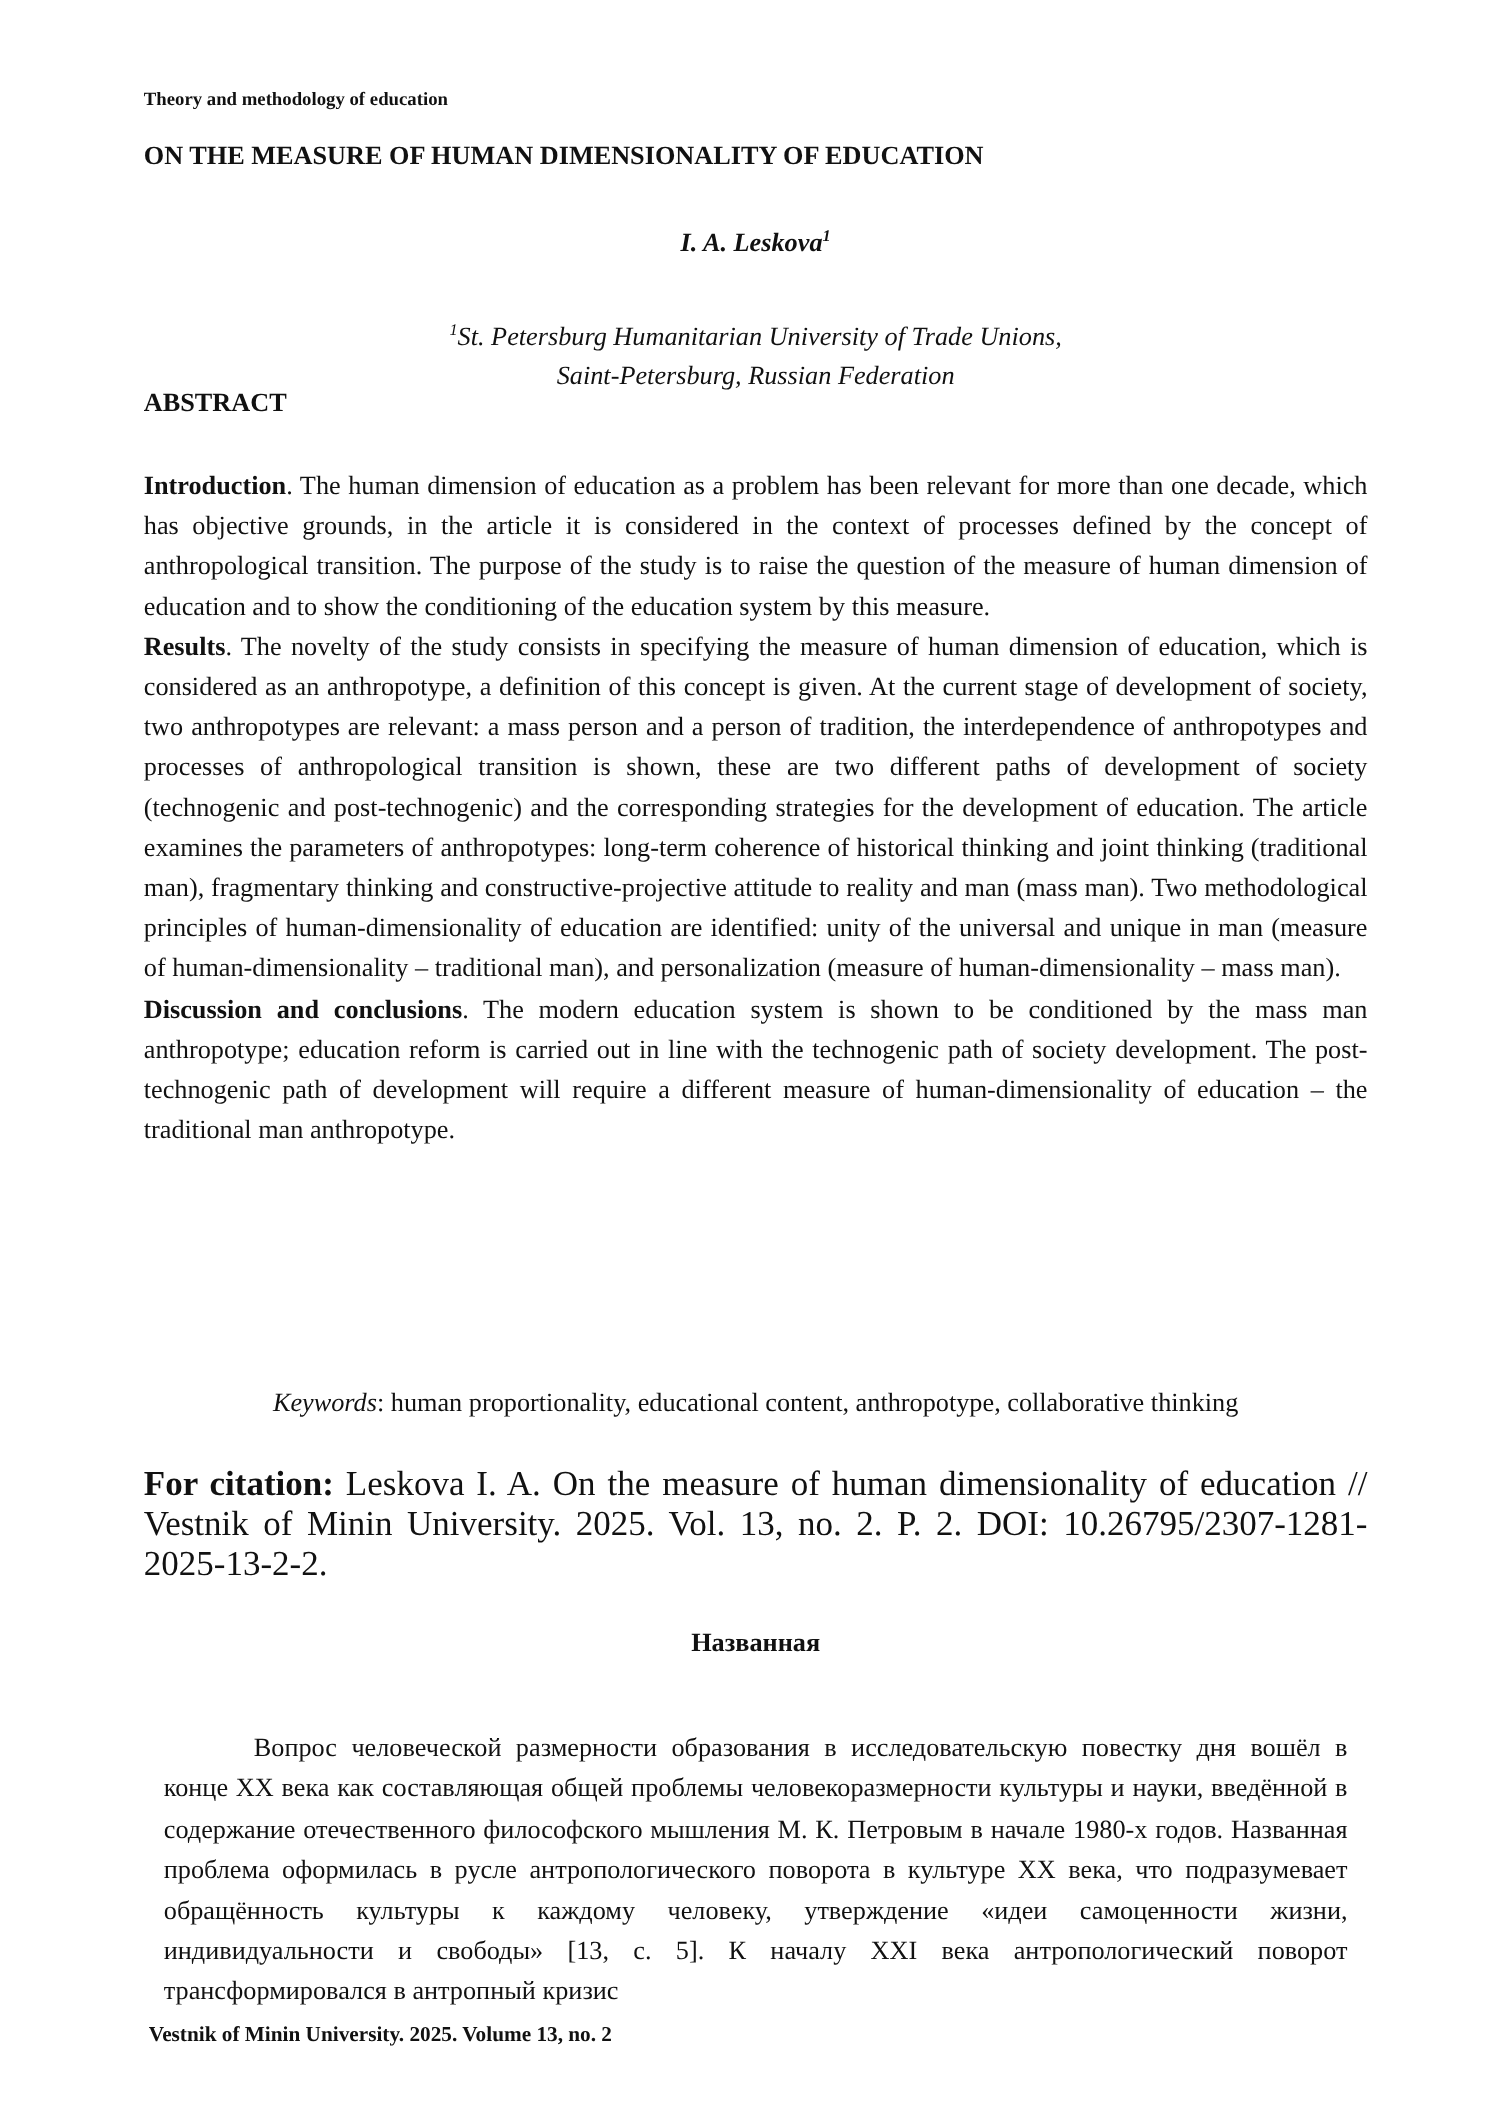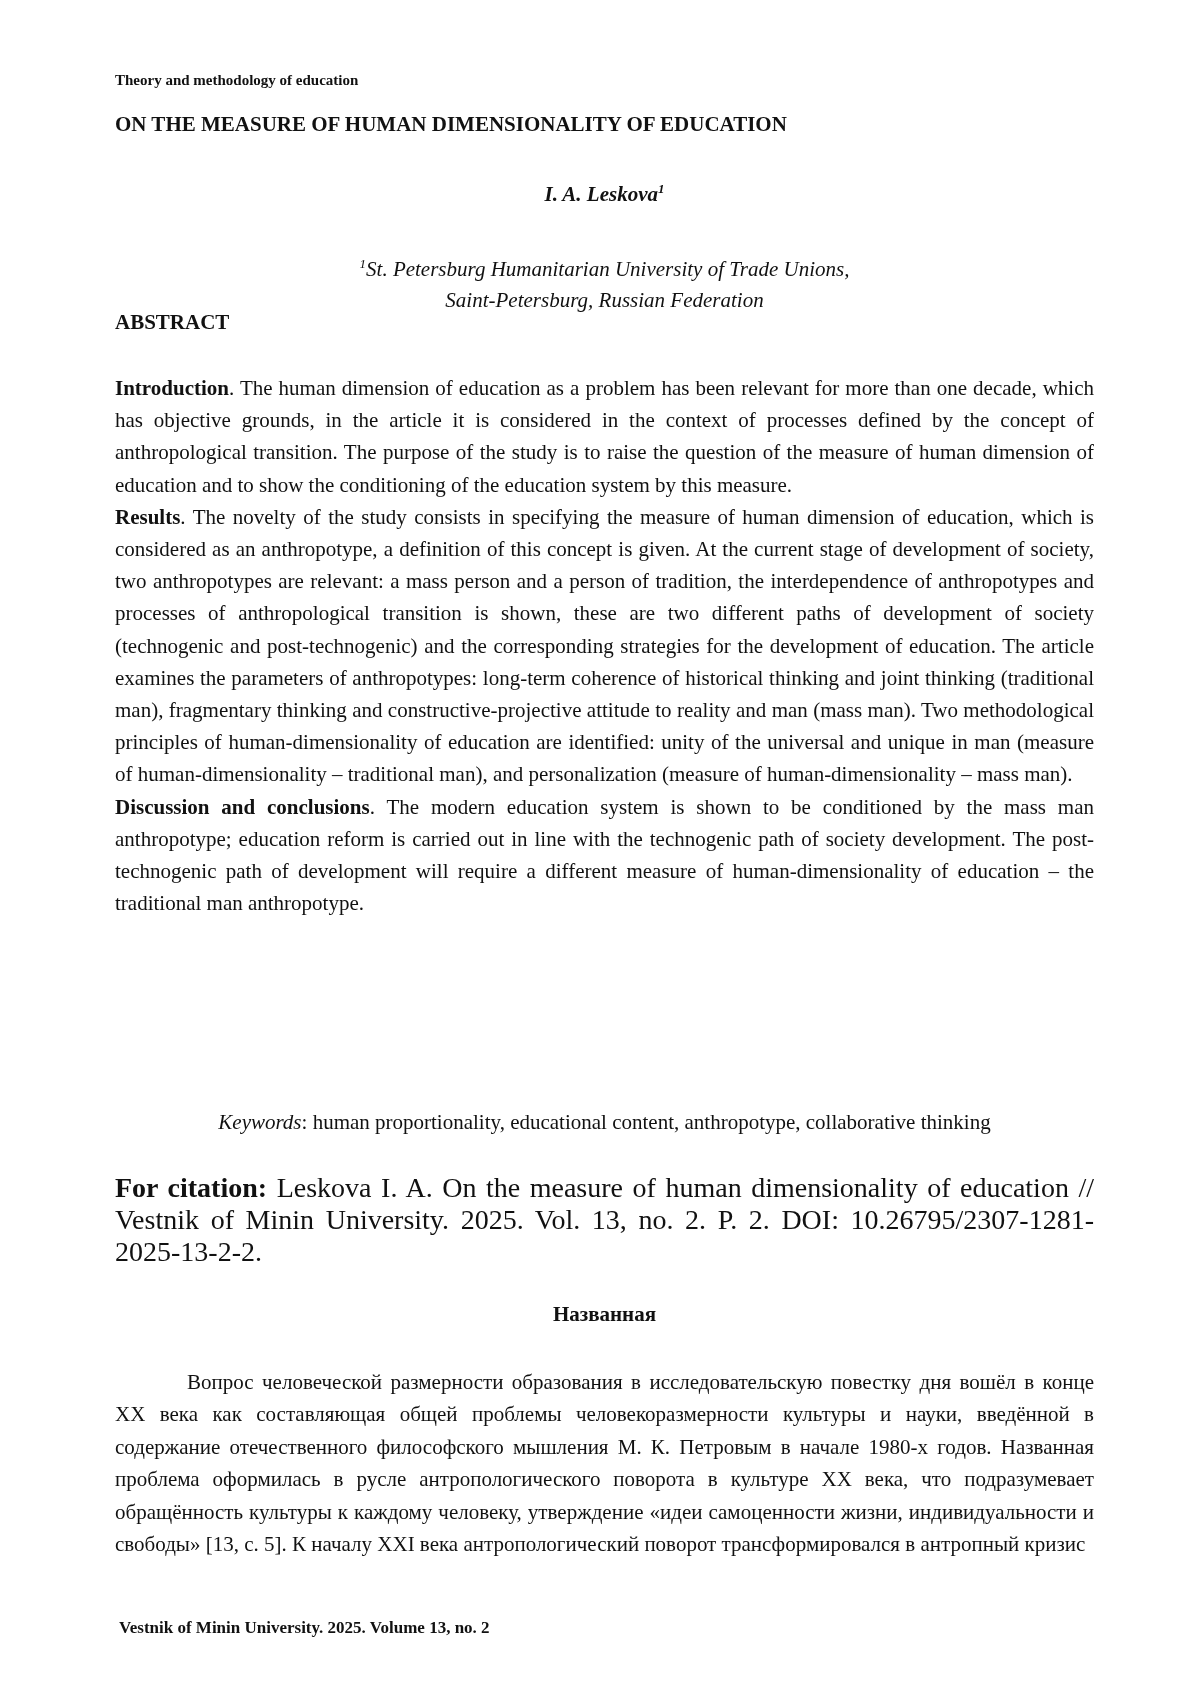--- a/index.html
+++ b/index.html
@@ -10,21 +10,21 @@
   .author { position:absolute; top:181px; left:0; width:979px; text-align:center; font-size:21px; font-weight:bold; font-style:italic; }
   .affil { position:absolute; top:228px; left:0; width:979px; text-align:center; font-size:21px; font-style:italic; line-height:31px;margin-top:20px; }
   sup { font-size:13px; }
   .abstract-h { position:absolute; top:310px; left:0; font-size:21px; font-weight:bold; }
   .abstract { position:absolute; top:372px; left:0; width:979px; font-size:21px; line-height:32.2px; text-align:justify; }
   .abstract p { margin:0; }
   .kw { position:absolute; top:1110px; left:0; width:979px; font-size:21px;text-align:center; }
   .cite { position:absolute; top:1172px; left:0; width:979px; font-size:28px; line-height:32px; text-align:justify; }
   .intro-h { position:absolute; top:1302px; left:0; width:979px; text-align:center; font-size:21px; font-weight:bold; }
   .intro { position:absolute; top:1366px; left:0; width:979px; font-size:21px; line-height:32.4px; text-align:justify; }
-  .intro p { margin:0; text-indent:72px; }
+  .intro p { margin:16px; text-indent:72px; }
   .footer { position:absolute; top:1618px; left:4px; font-size:17px; font-weight:bold; }
   b { font-weight:bold; }
 </style>
 </head>
 <body>
 
 <div class="page">
   <div class="header">Theory and methodology of education</div>
 
   <div class="title">ON THE MEASURE OF HUMAN DIMENSIONALITY OF EDUCATION</div>

